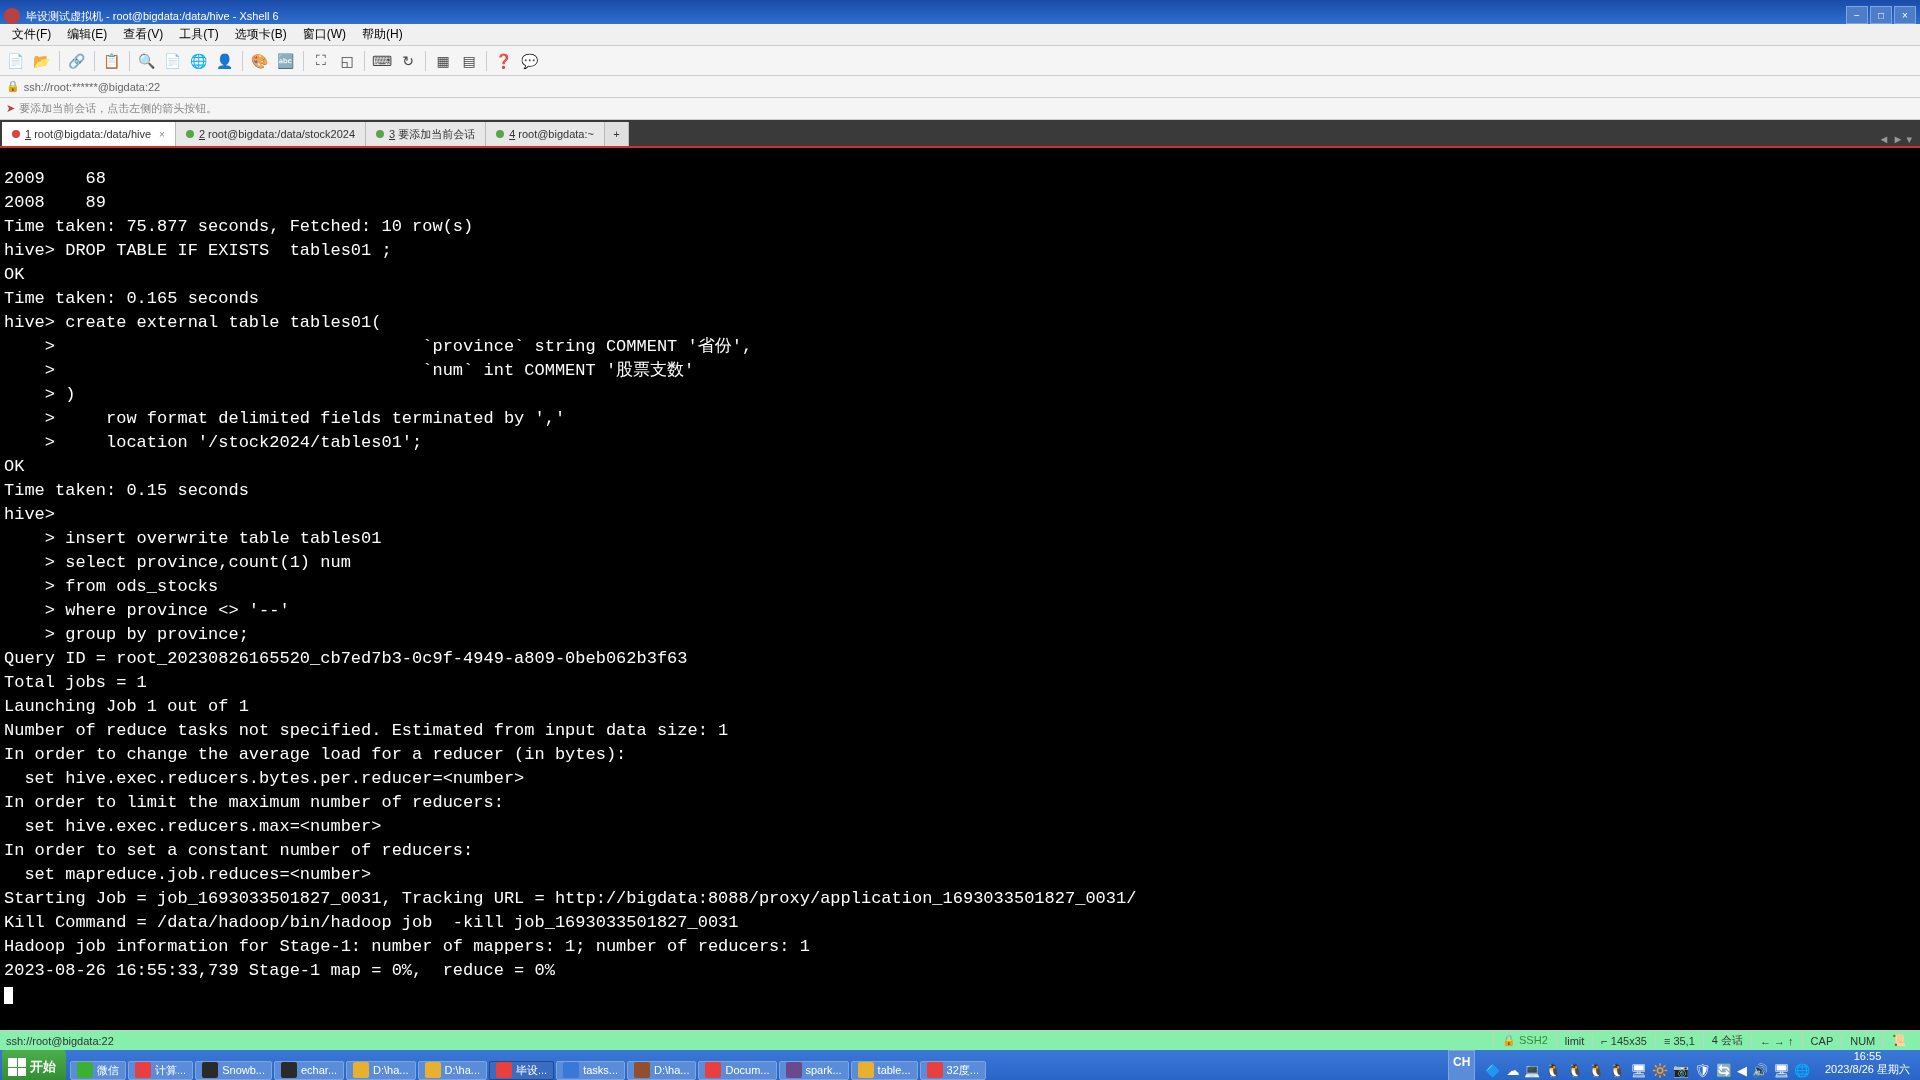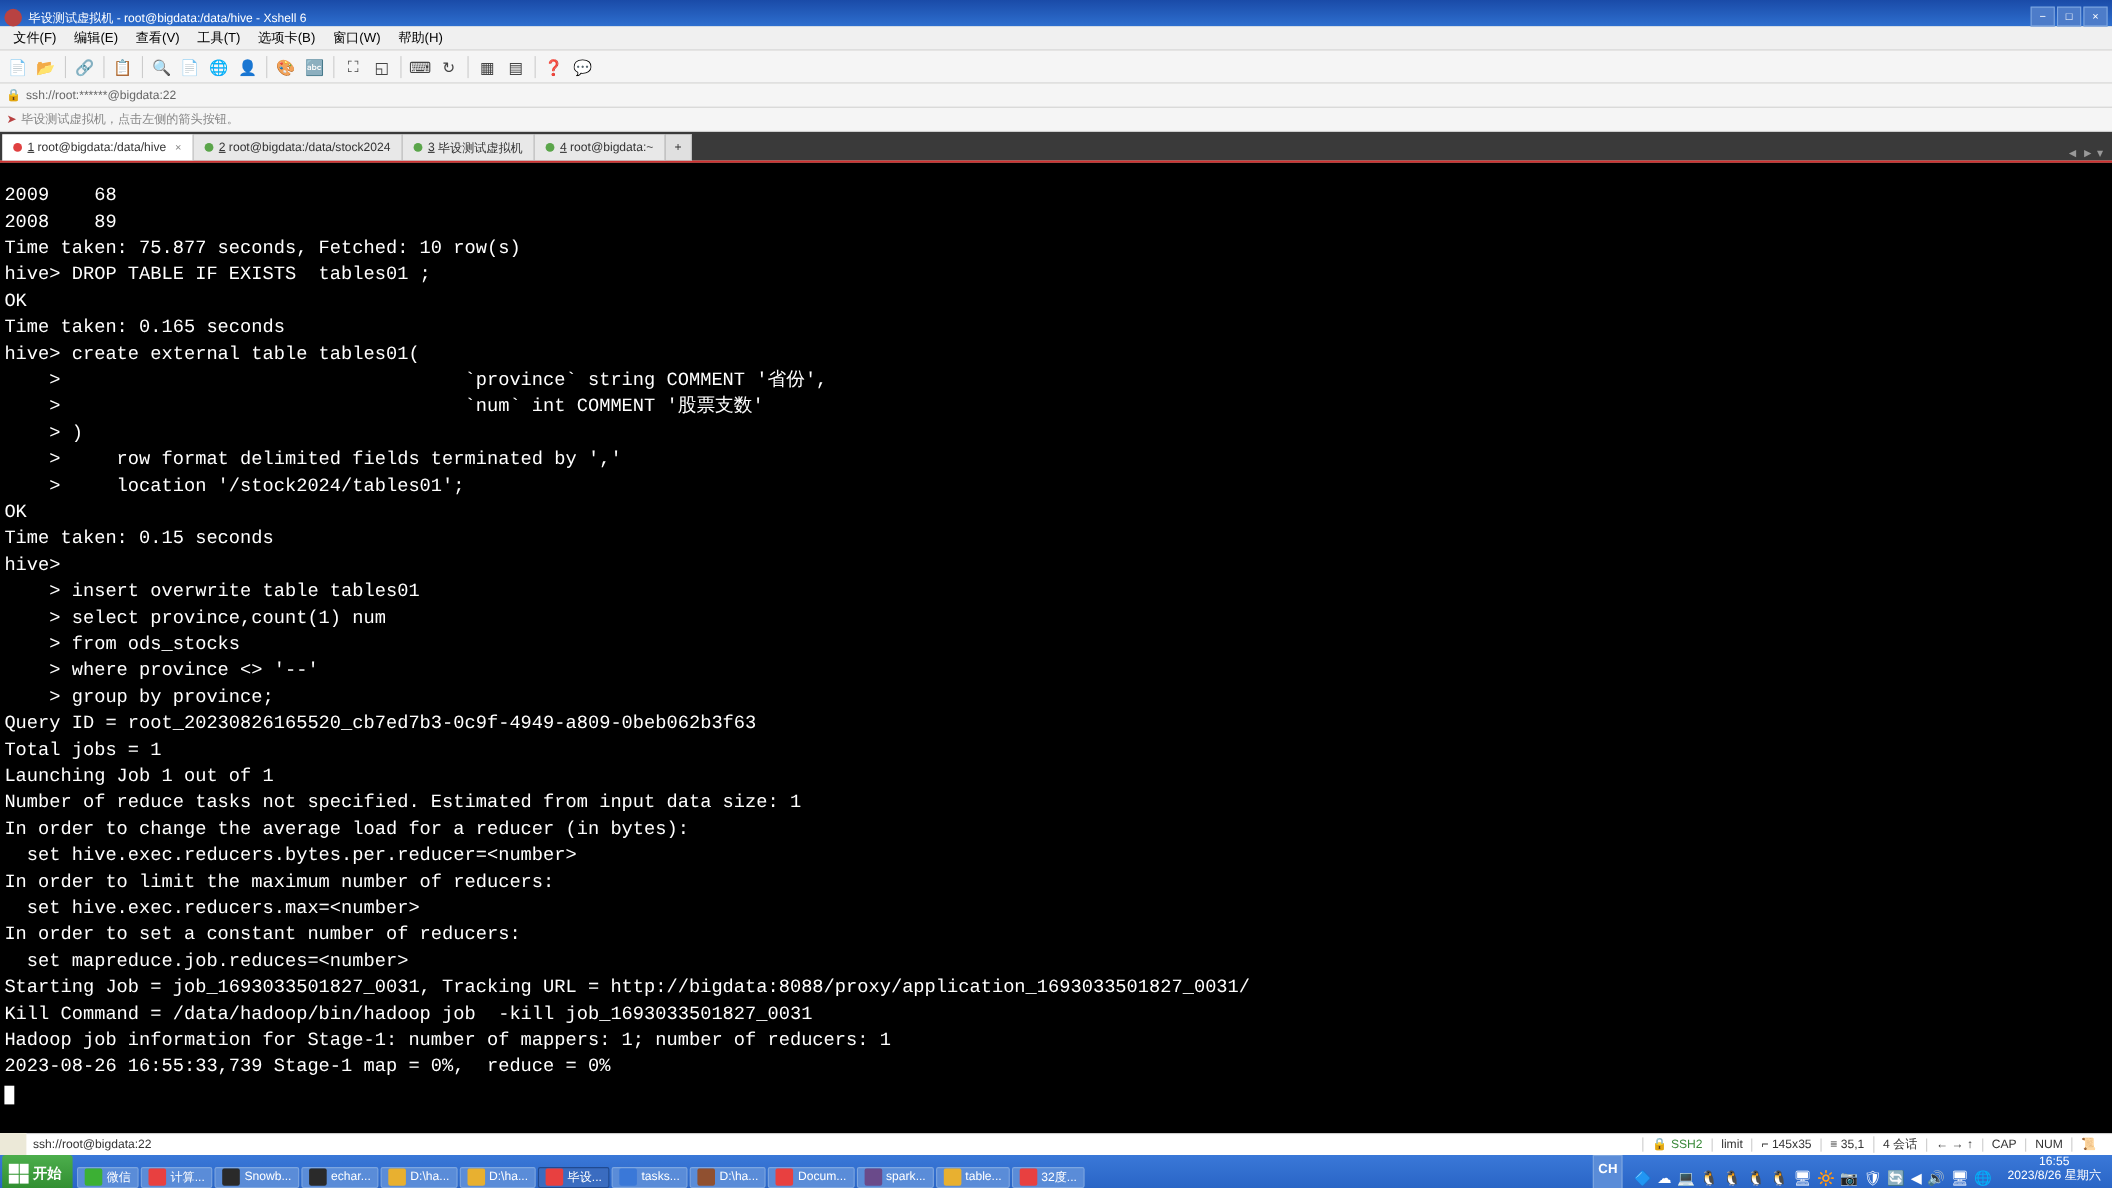--- a/index.html
+++ b/index.html
@@ -25,21 +25,21 @@
 .tab .dot.red { background: #e04040; }
 .tab .dot.green { background: #5aa54a; }
 .tab .num { text-decoration: underline; margin-right: 3px; }
 .tab .close { margin-left: 8px; color: #888; font-size: 10px; }
 .tab.addtab { background: #e0e0e0; width: 24px; justify-content: center; padding: 0; }
 .tabbar .spacer { flex: 1; }
 .tabbar .tabnav { color: #999; padding: 0 6px; font-size: 11px; }
 .redline { height: 2px; background: #d03030; }
 .terminal { background: #000; color: #fff; font-family: "Consolas", "Courier New", monospace; font-size: 17px; line-height: 24px; padding: 19px 4px; white-space: pre; overflow: hidden; height: 882px; }
 .terminal .cursor { display: inline-block; width: 9px; height: 17px; background: #fff; vertical-align: text-bottom; }
-.statusbar { background: #ffffff; height: 20px; display: flex; align-items: center; padding: 0 6px; font-size: 11px; color: #333; border-top: 1px solid #ccc; margin-left: 24px; }
+.statusbar { background: #86efac; height: 20px; display: flex; align-items: center; padding: 0 6px; font-size: 11px; color: #333; border-top: 1px solid #ccc; }
 .statusbar .left { flex: 1; }
 .statusbar .seg { padding: 0 8px; border-left: 1px solid #ccc; }
 .statusbar .ssh { color: #3a8a3a; }
 .taskbar { background: linear-gradient(to bottom, #3a78d8, #245fc0); height: 40px; display: flex; padding: 0 2px; font-size: 11px; color: #fff; }
 .taskbar .start { background: linear-gradient(to bottom, #4cae4c, #2e8b2e); height: 34px; padding: 0 10px 0 6px; display: flex; align-items: center; border-radius: 3px; margin-right: 4px; font-size: 13px; font-weight: bold; }
 .taskbar .start .winicon { width: 18px; height: 18px; margin-right: 4px; display: grid; grid-template-columns: 1fr 1fr; grid-template-rows: 1fr 1fr; gap: 1px; }
 .taskbar .start .winicon div { background: #fff; }
 .taskbar .tbitem { background: #5a8cd8; height: 19px; padding: 0 6px; display: flex; align-items: center; border: 1px solid #7da6e0; border-radius: 2px; margin-right: 2px; cursor: default; max-width: 95px; overflow: hidden; white-space: nowrap; }
 .taskbar .tbitem.active { background: #3a6cc0; border-color: #204a90; }
 .taskbar .tbitem .ticon { width: 16px; height: 16px; margin-right: 4px; flex-shrink: 0; display: inline-block; }
@@ -100,39 +100,39 @@
   <div class="tbtn">💬</div>
 </div>
 
 <div class="addrbar">
   <span class="lock">🔒</span>
   <span>ssh://root:******@bigdata:22</span>
 </div>
 
 <div class="hintbar">
   <span class="arrow">➤</span>
-  <span>毕设测试虚拟机，点击左侧的箭头按钮。</span>
+  <span>要添加当前会话，点击左侧的箭头按钮。</span>
 </div>
 
 <div class="tabbar" id="tabbar">
     <div class="tab active">
       <span class="dot red"></span>
       <span class="num">1</span>
       <span>root@bigdata:/data/hive</span>
       <span class="close">×</span>
     </div>
     <div class="tab">
       <span class="dot green"></span>
       <span class="num">2</span>
       <span>root@bigdata:/data/stock2024</span>
     </div>
     <div class="tab">
       <span class="dot green"></span>
       <span class="num">3</span>
-      <span>毕设测试虚拟机</span>
+      <span>要添加当前会话</span>
     </div>
     <div class="tab">
       <span class="dot green"></span>
       <span class="num">4</span>
       <span>root@bigdata:~</span>
     </div>
     <div class="tab addtab">+</div>
     <div class="spacer"></div>
     <div class="tabnav">◄ ► ▾</div>
   </div>

